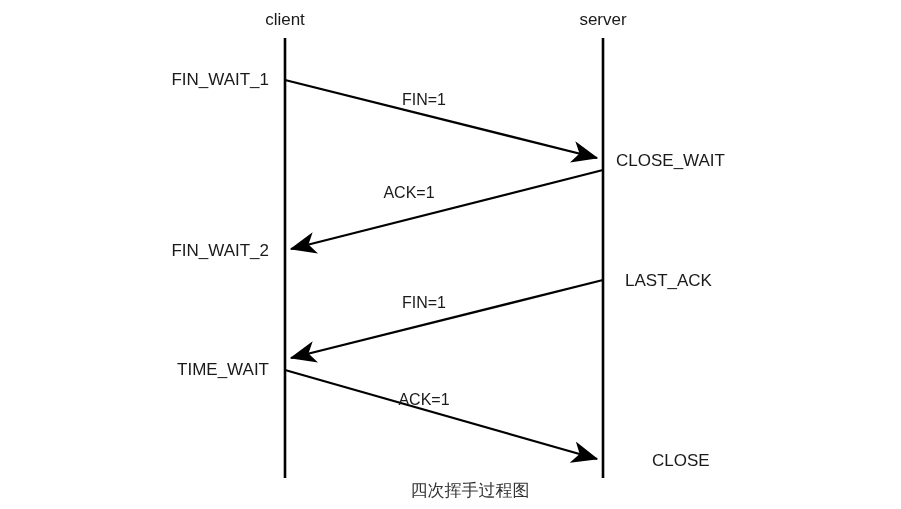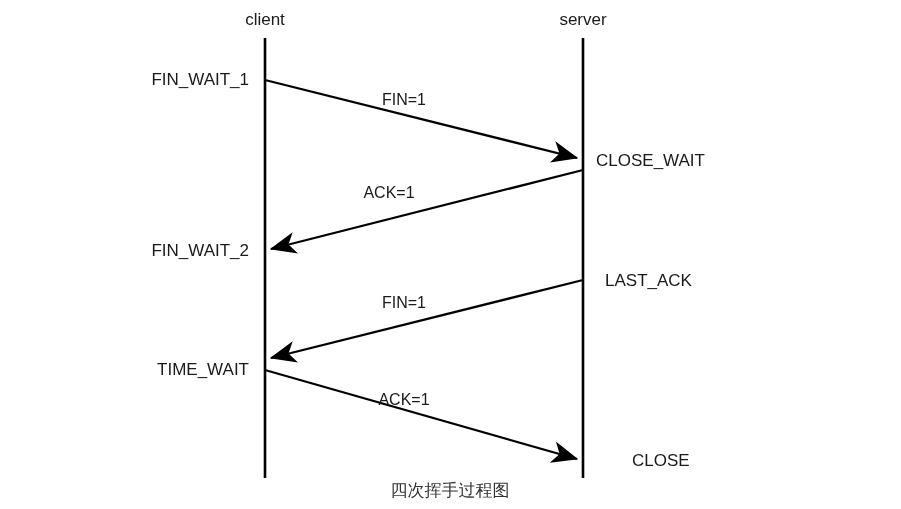--- a/index.html
+++ b/index.html
@@ -13,20 +13,21 @@
     position: relative;
     overflow: hidden;
     font-family: "Liberation Sans", "DejaVu Sans", sans-serif;
     color: #1a1a1a;
   }
   #diagram-root {
     position: absolute;
     inset: 0;
     width: 770px;
     height: 509px;
+    margin-left: 20px;
   }
   svg.diagram-canvas {
     position: absolute;
     top: 0;
     left: 0;
     width: 901px;
     height: 509px;
     display: block;
   }
   text {

